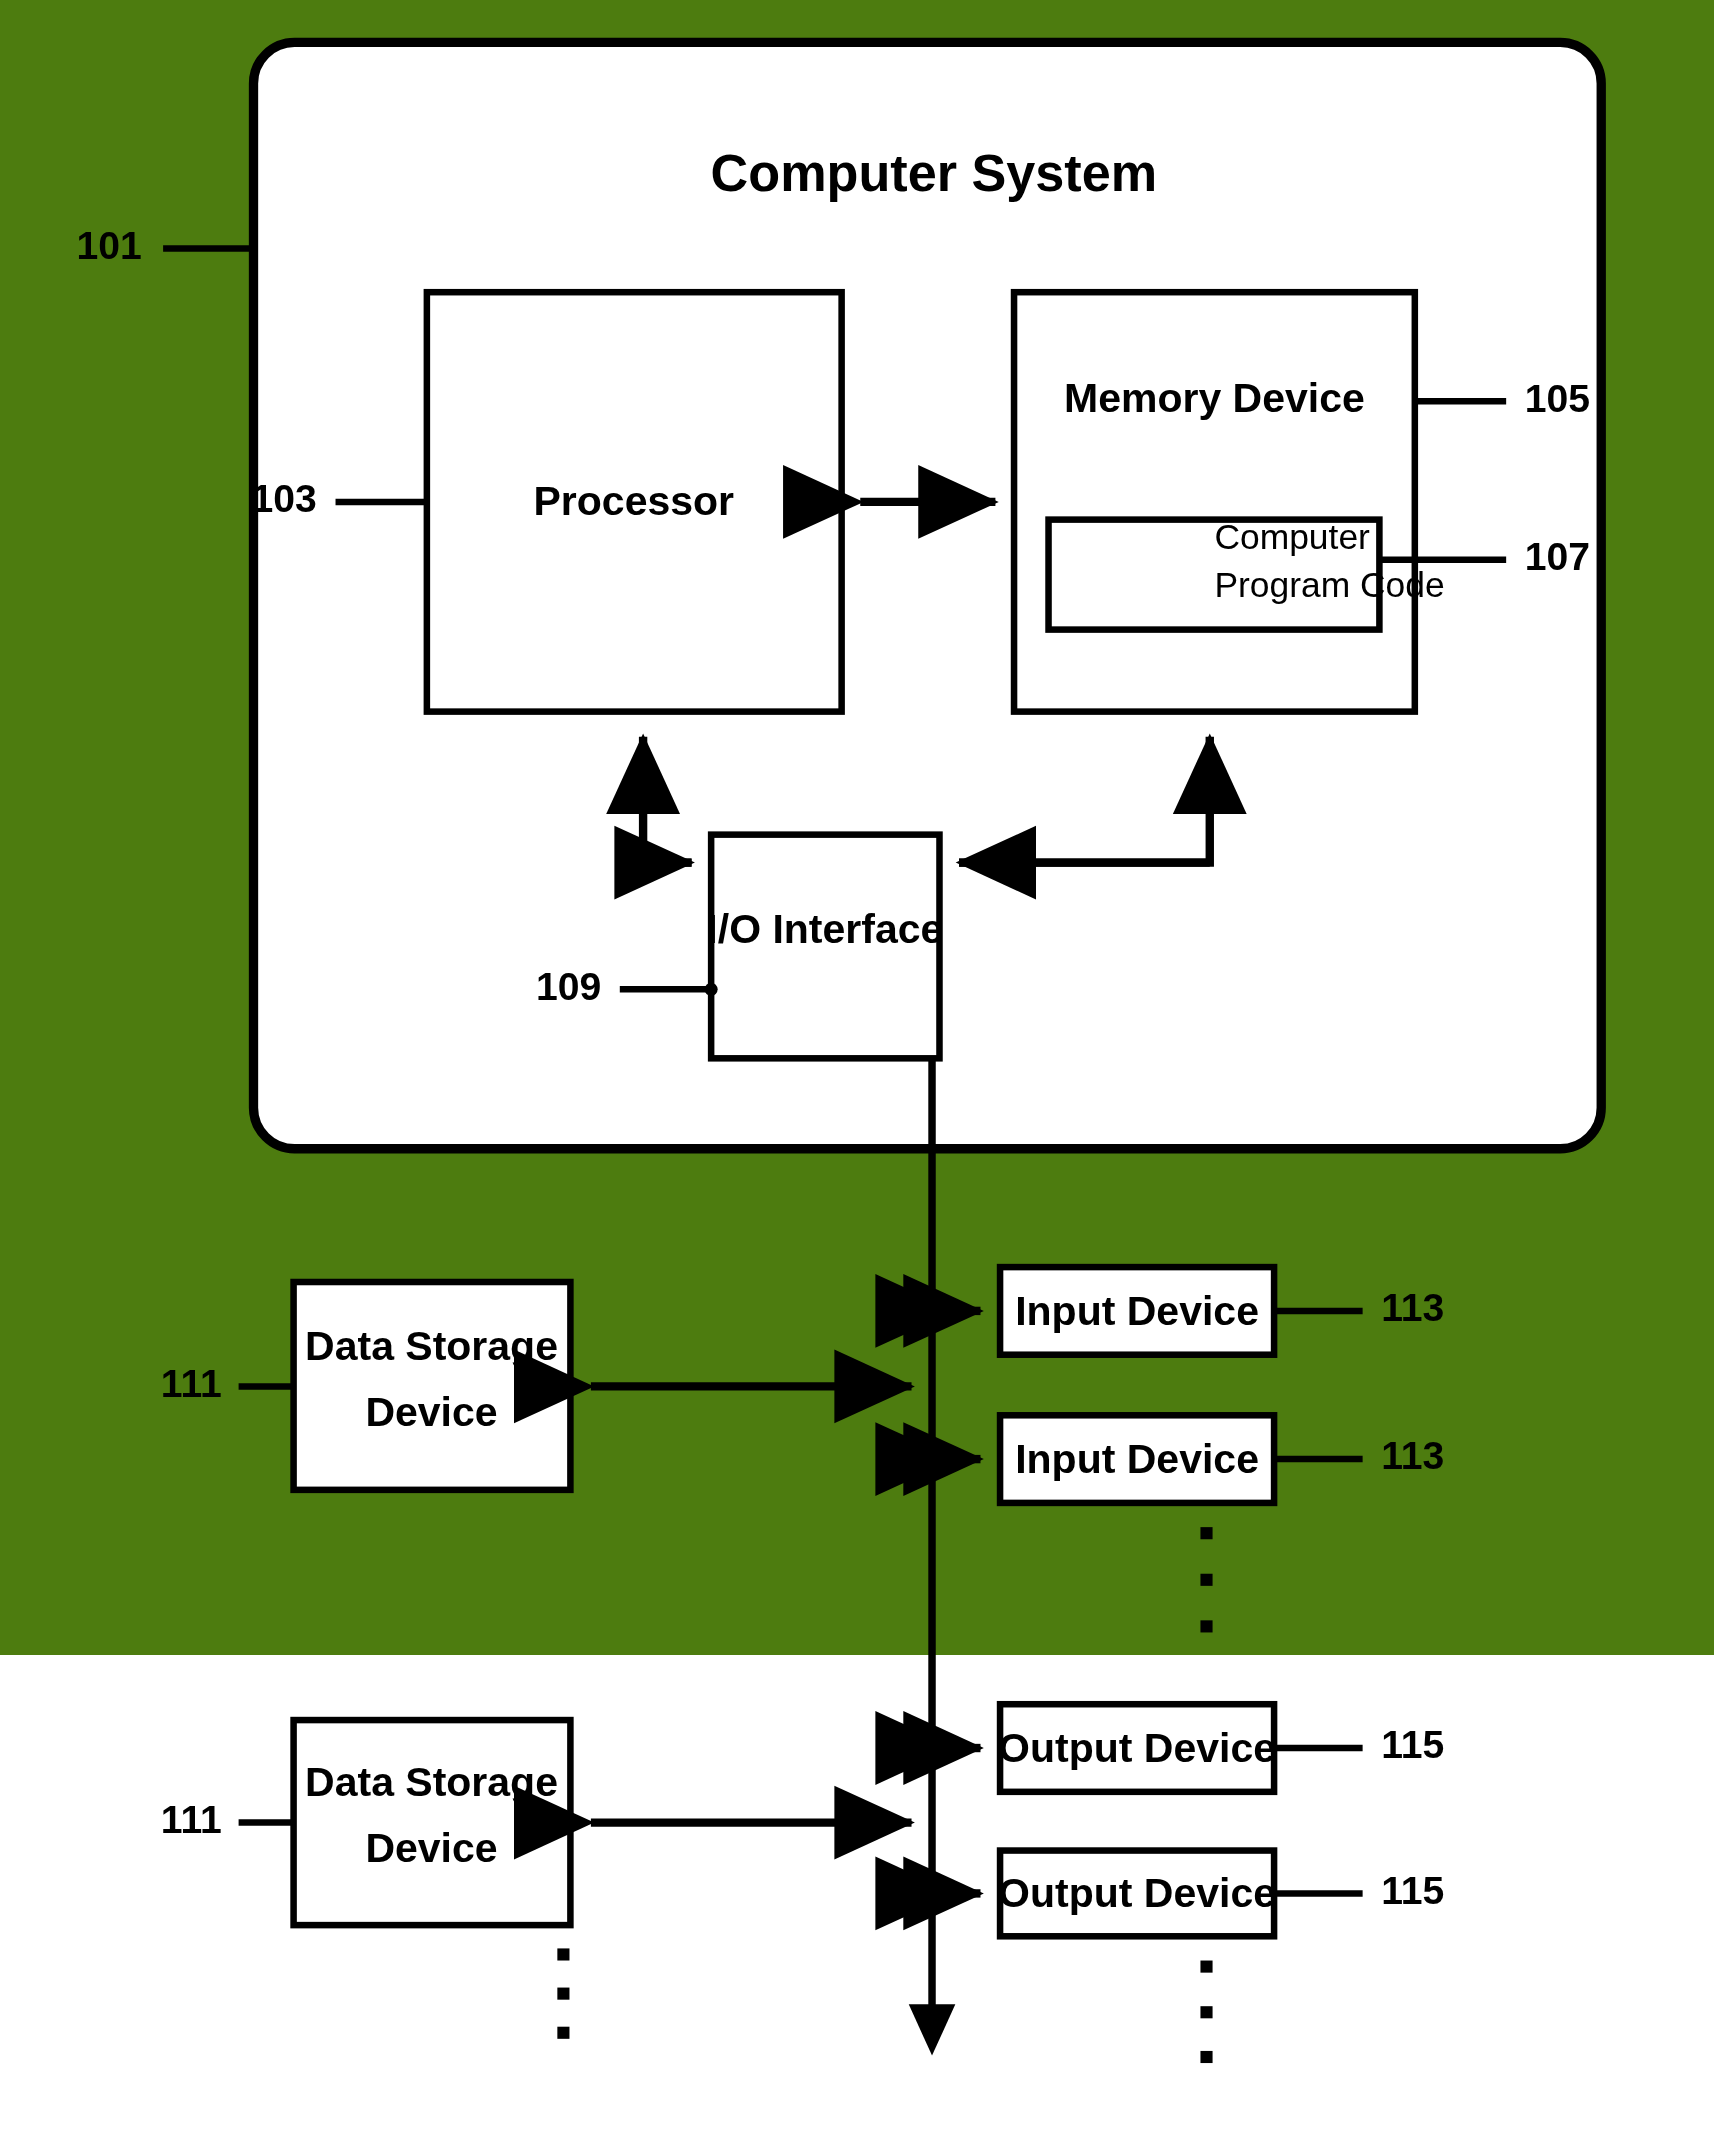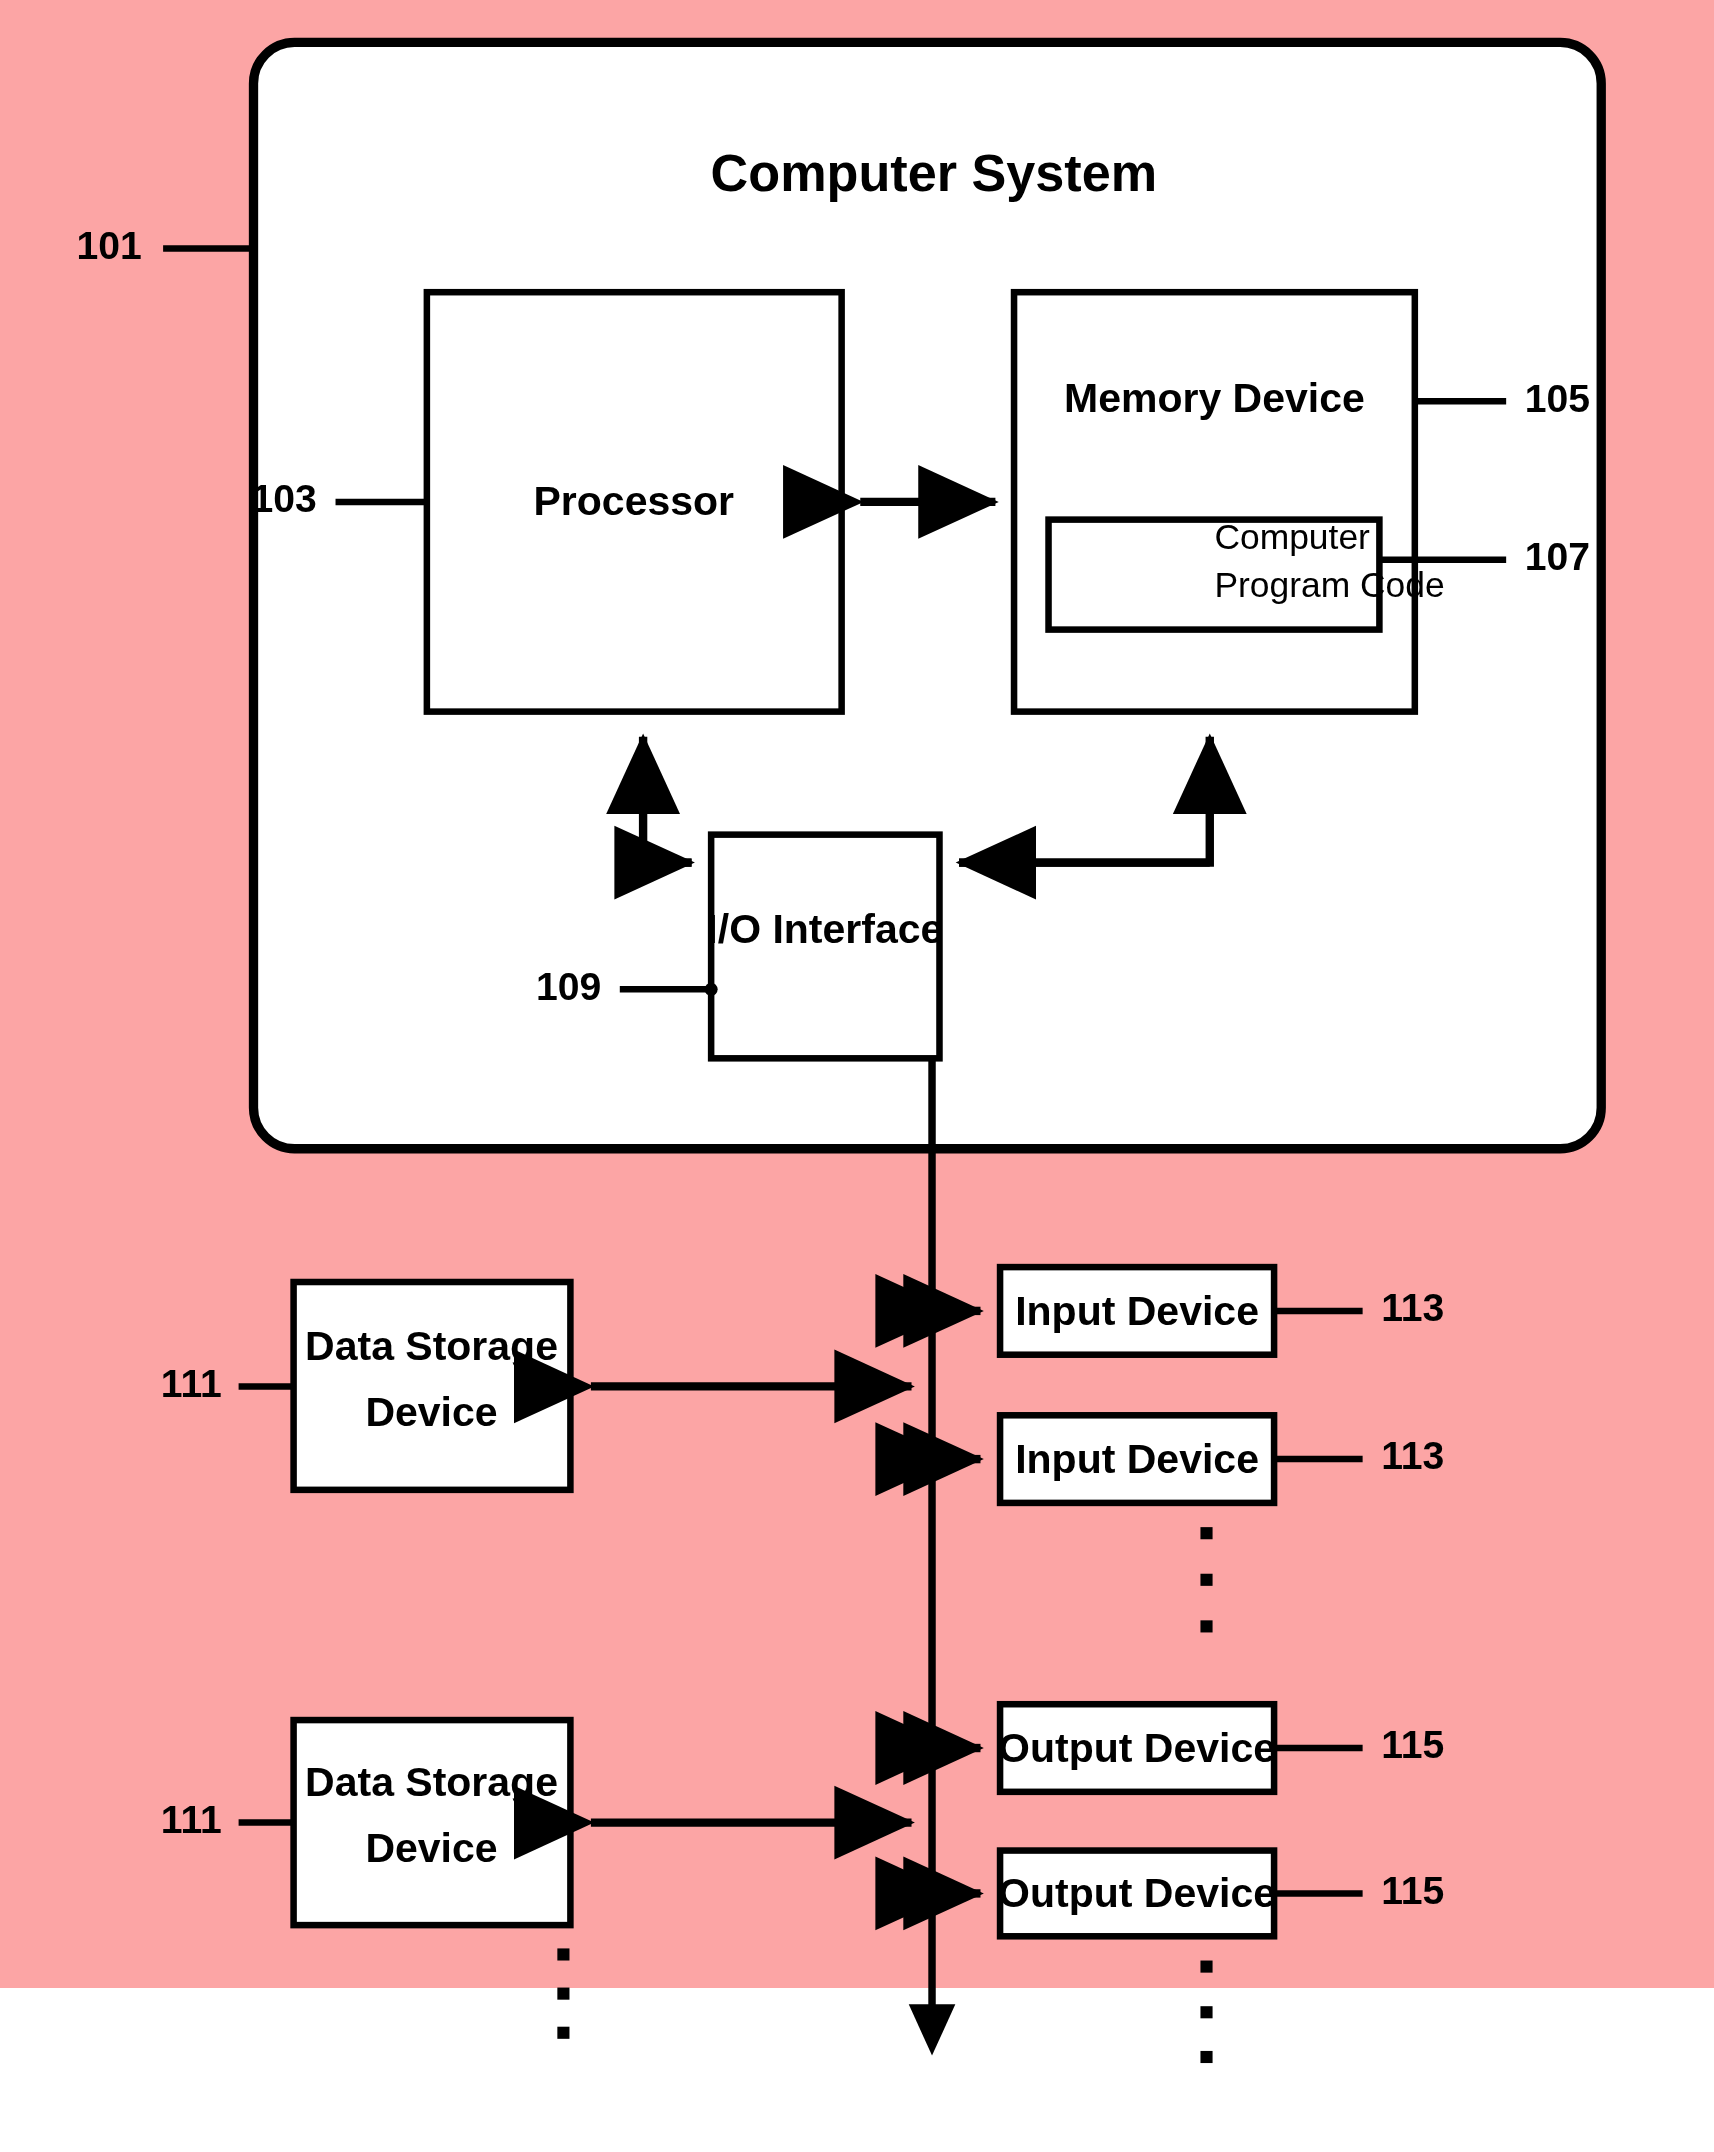--- a/index.html
+++ b/index.html
@@ -9,22 +9,22 @@
   }
   body {
     width: 1714px;
     height: 2153px;
     font-family: "Liberation Sans", "DejaVu Sans", sans-serif;
     overflow: hidden;
   }
   #figure-root {
     position: relative;
     width: 1714px;
-    height: 1988px;
-    background: #fca5a5;
+    height: 1655px;
+    background: #4d7c0f;
   }
   svg.diagram {
     display: block;
     width: 1714px;
     height: 2153px;
   }
   
   text.box-label,
   text.fig-title,
   text.ref-num {

